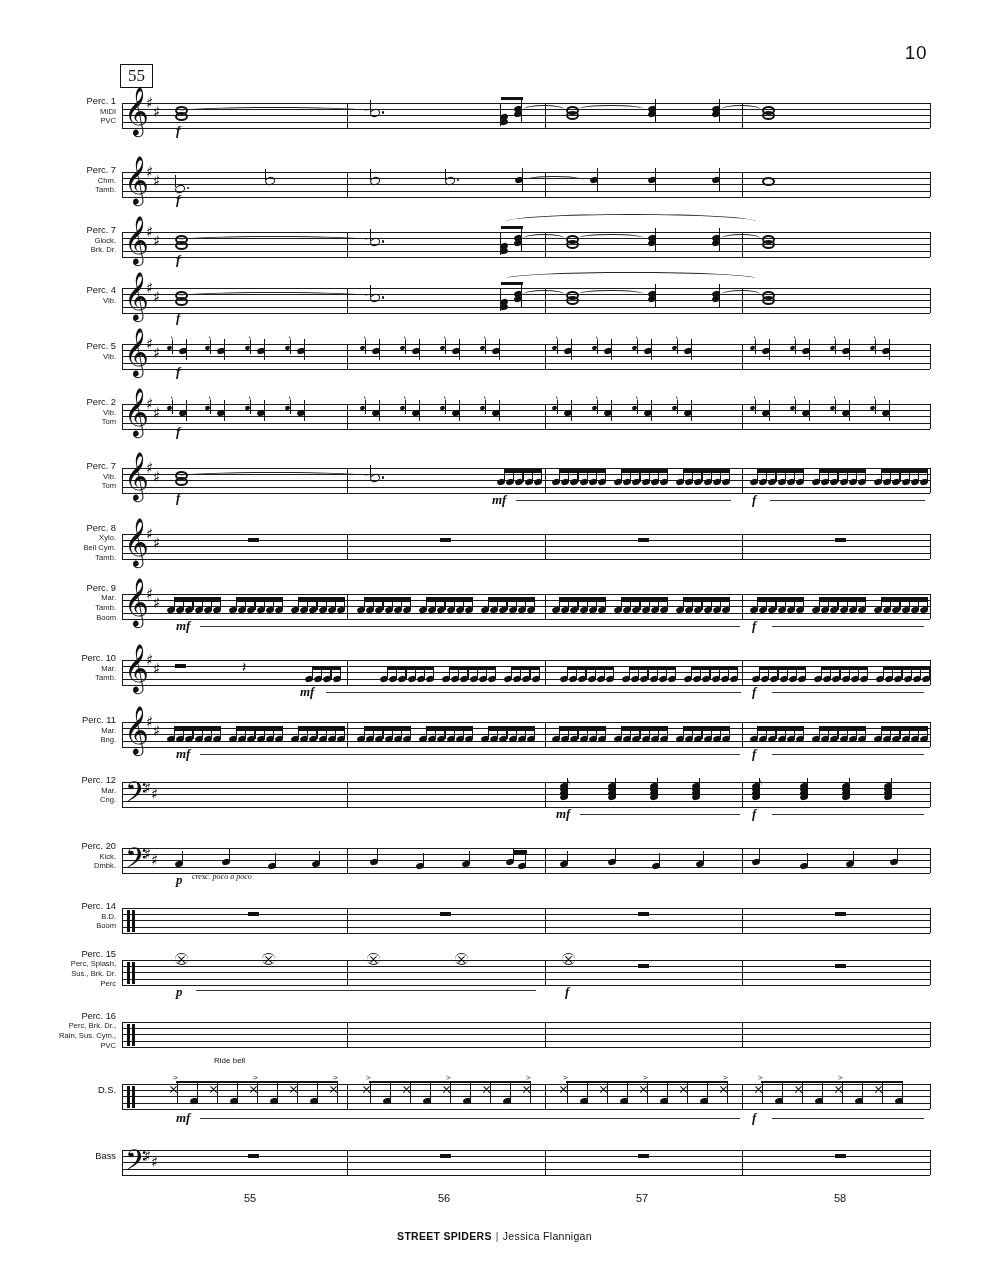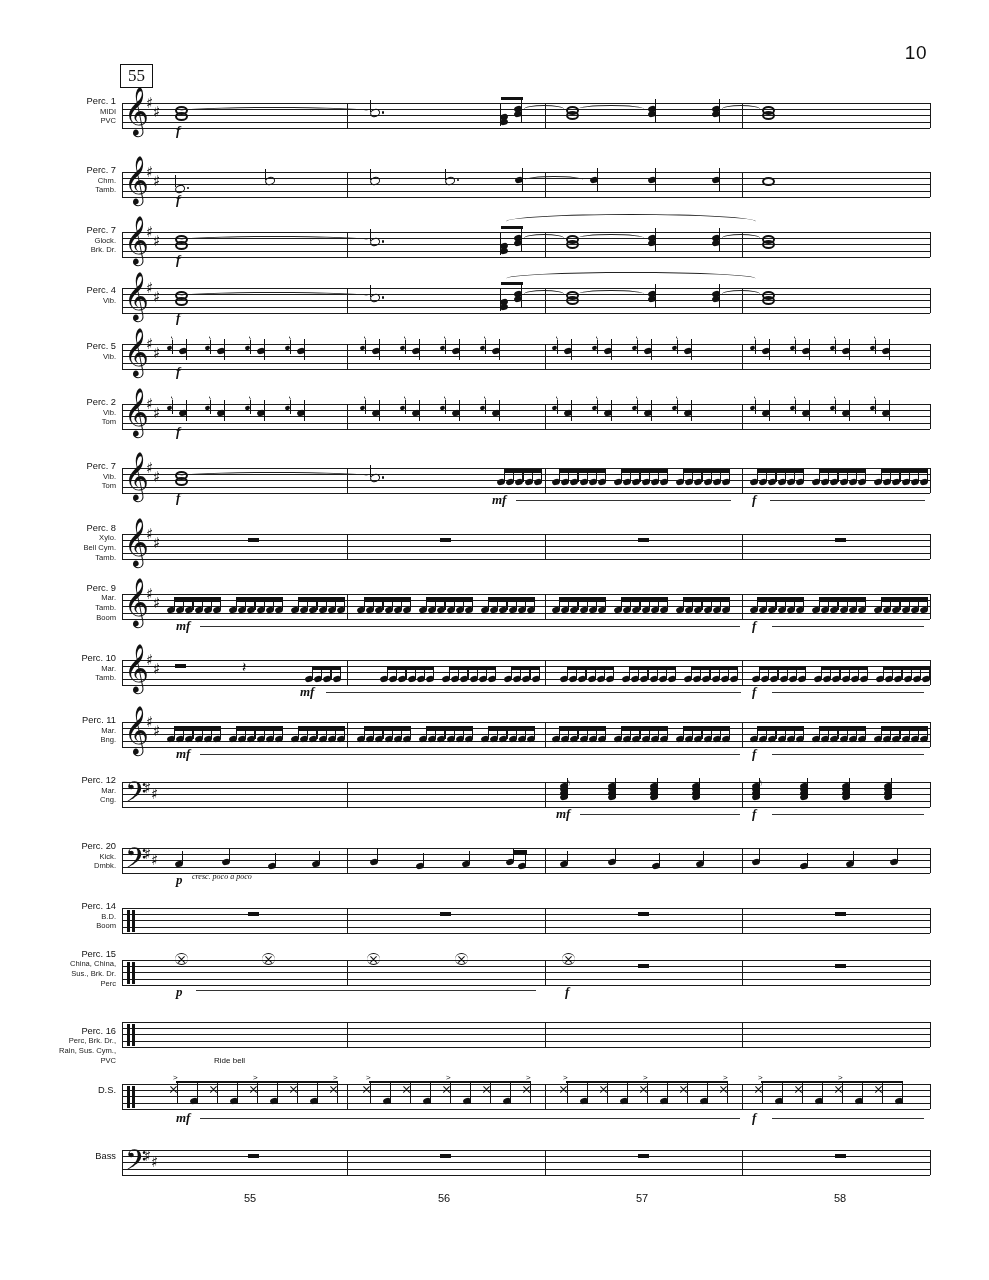--- a/index.html
+++ b/index.html
@@ -548,39 +548,39 @@
       <div class="barline" style="left: 930px; top: 908px; height: 24.8px;"></div>
       <div class="staff" style="left: 122px; top: 960px; width: 808px; height: 25.8px;">
         <div class="line" style="top: 0px;"></div>
         <div class="line" style="top: 6.2px;"></div>
         <div class="line" style="top: 12.4px;"></div>
         <div class="line" style="top: 18.6px;"></div>
         <div class="line" style="top: 24.8px;"></div>
       </div>
       <div class="inst-label" style="left: 4px; top: 949.8px;">
         <span class="name">Perc. 15</span>
-        <span class="sub">China, China,</span>
+        <span class="sub">Perc, Splash,</span>
         <span class="sub">Sus., Brk. Dr.</span>
         <span class="sub">Perc</span>
       </div>
       <div class="perc-clef-bar" style="left: 127px; top: 962px; height: 21.8px;"></div>
       <div class="perc-clef-bar" style="left: 132px; top: 962px; height: 21.8px;"></div>
       <div class="barline" style="left: 122px; top: 960px; height: 24.8px;"></div>
       <div class="barline" style="left: 347px; top: 960px; height: 24.8px;"></div>
       <div class="barline" style="left: 545px; top: 960px; height: 24.8px;"></div>
       <div class="barline" style="left: 742px; top: 960px; height: 24.8px;"></div>
       <div class="barline" style="left: 930px; top: 960px; height: 24.8px;"></div>
       <div class="staff" style="left: 122px; top: 1022px; width: 808px; height: 25.8px;">
         <div class="line" style="top: 0px;"></div>
         <div class="line" style="top: 6.2px;"></div>
         <div class="line" style="top: 12.4px;"></div>
         <div class="line" style="top: 18.6px;"></div>
         <div class="line" style="top: 24.8px;"></div>
       </div>
-      <div class="inst-label" style="left: 4px; top: 1011.8px; margin-top: 15px;">
+      <div class="inst-label" style="left: 4px; top: 1011.8px;">
         <span class="name">Perc. 16</span>
         <span class="sub">Perc, Brk. Dr.,</span>
         <span class="sub">Rain, Sus. Cym.,</span>
         <span class="sub">PVC</span>
       </div>
       <div class="perc-clef-bar" style="left: 127px; top: 1024px; height: 21.8px;"></div>
       <div class="perc-clef-bar" style="left: 132px; top: 1024px; height: 21.8px;"></div>
       <div class="barline" style="left: 122px; top: 1022px; height: 24.8px;"></div>
       <div class="barline" style="left: 347px; top: 1022px; height: 24.8px;"></div>
       <div class="barline" style="left: 545px; top: 1022px; height: 24.8px;"></div>
@@ -1677,14 +1677,17 @@
       <div class="rest-full" style="left: 248px; top: 1154.4px;"></div>
       <div class="rest-full" style="left: 440px; top: 1154.4px;"></div>
       <div class="rest-full" style="left: 638px; top: 1154.4px;"></div>
       <div class="rest-full" style="left: 835px; top: 1154.4px;"></div>
       <div class="measure-number" style="left: 235px; top: 1192px;">55</div>
       <div class="measure-number" style="left: 429px; top: 1192px;">56</div>
       <div class="measure-number" style="left: 627px; top: 1192px;">57</div>
       <div class="measure-number" style="left: 825px; top: 1192px;">58</div>
     </div>
 
+  <div class="footer">
+    <span class="title">STREET SPIDERS</span><span class="sep">|</span><span>Jessica Flannigan</span>
+  </div>
 
 </div>
 
 </body></html>

